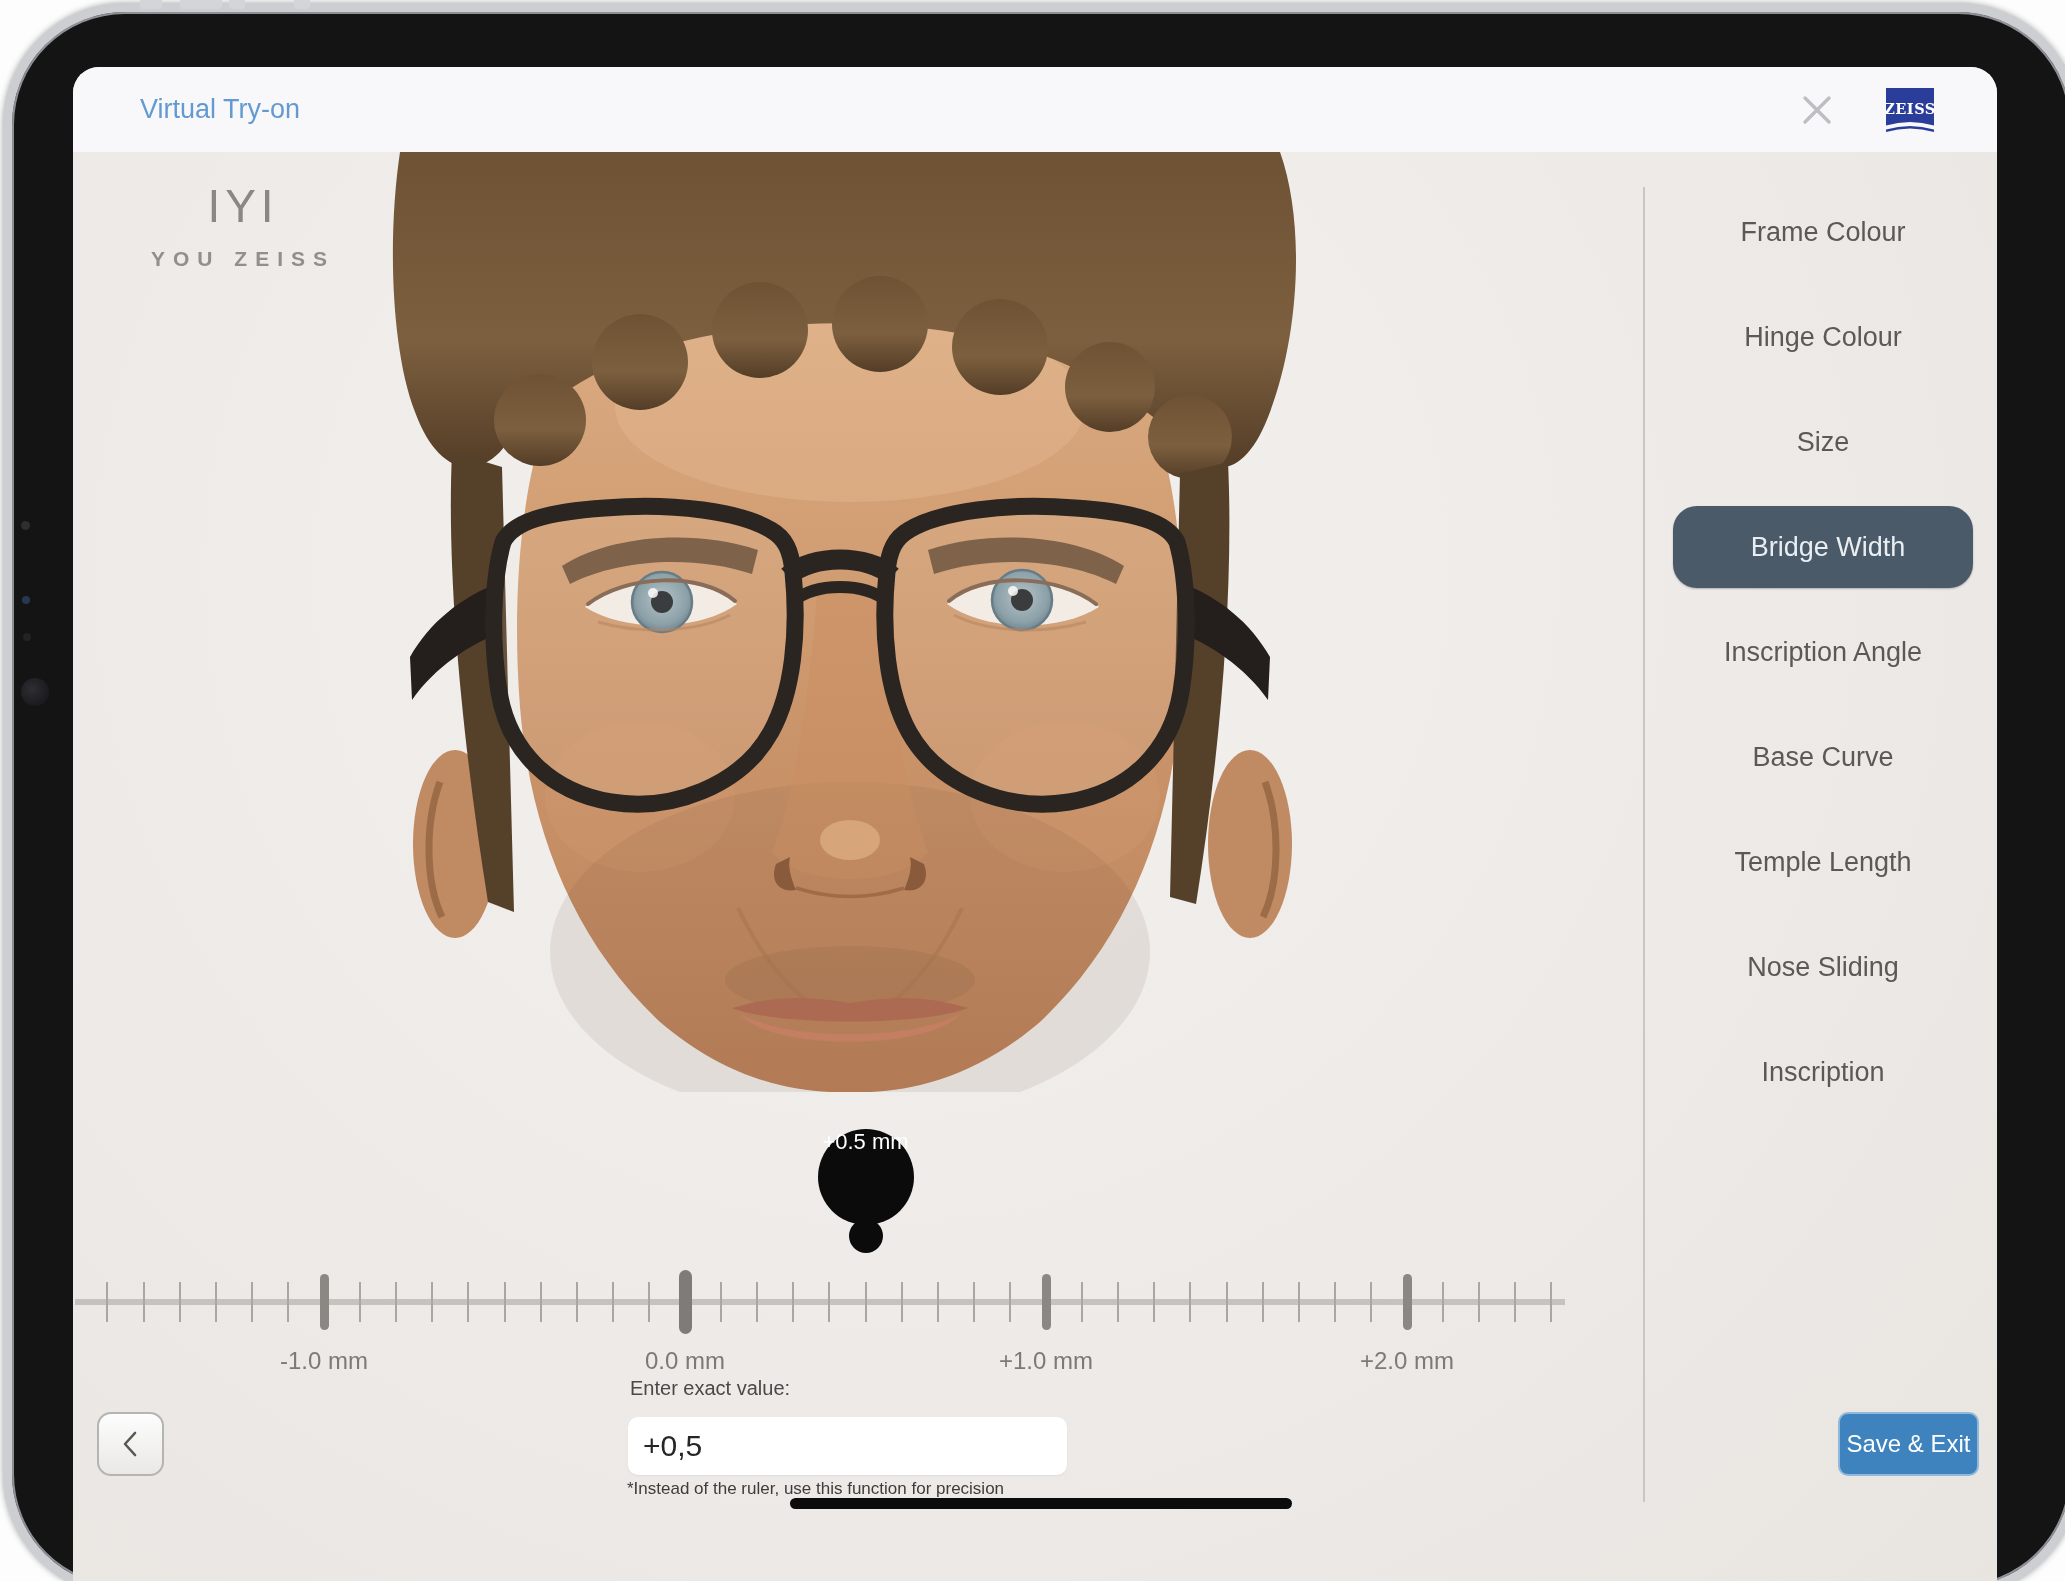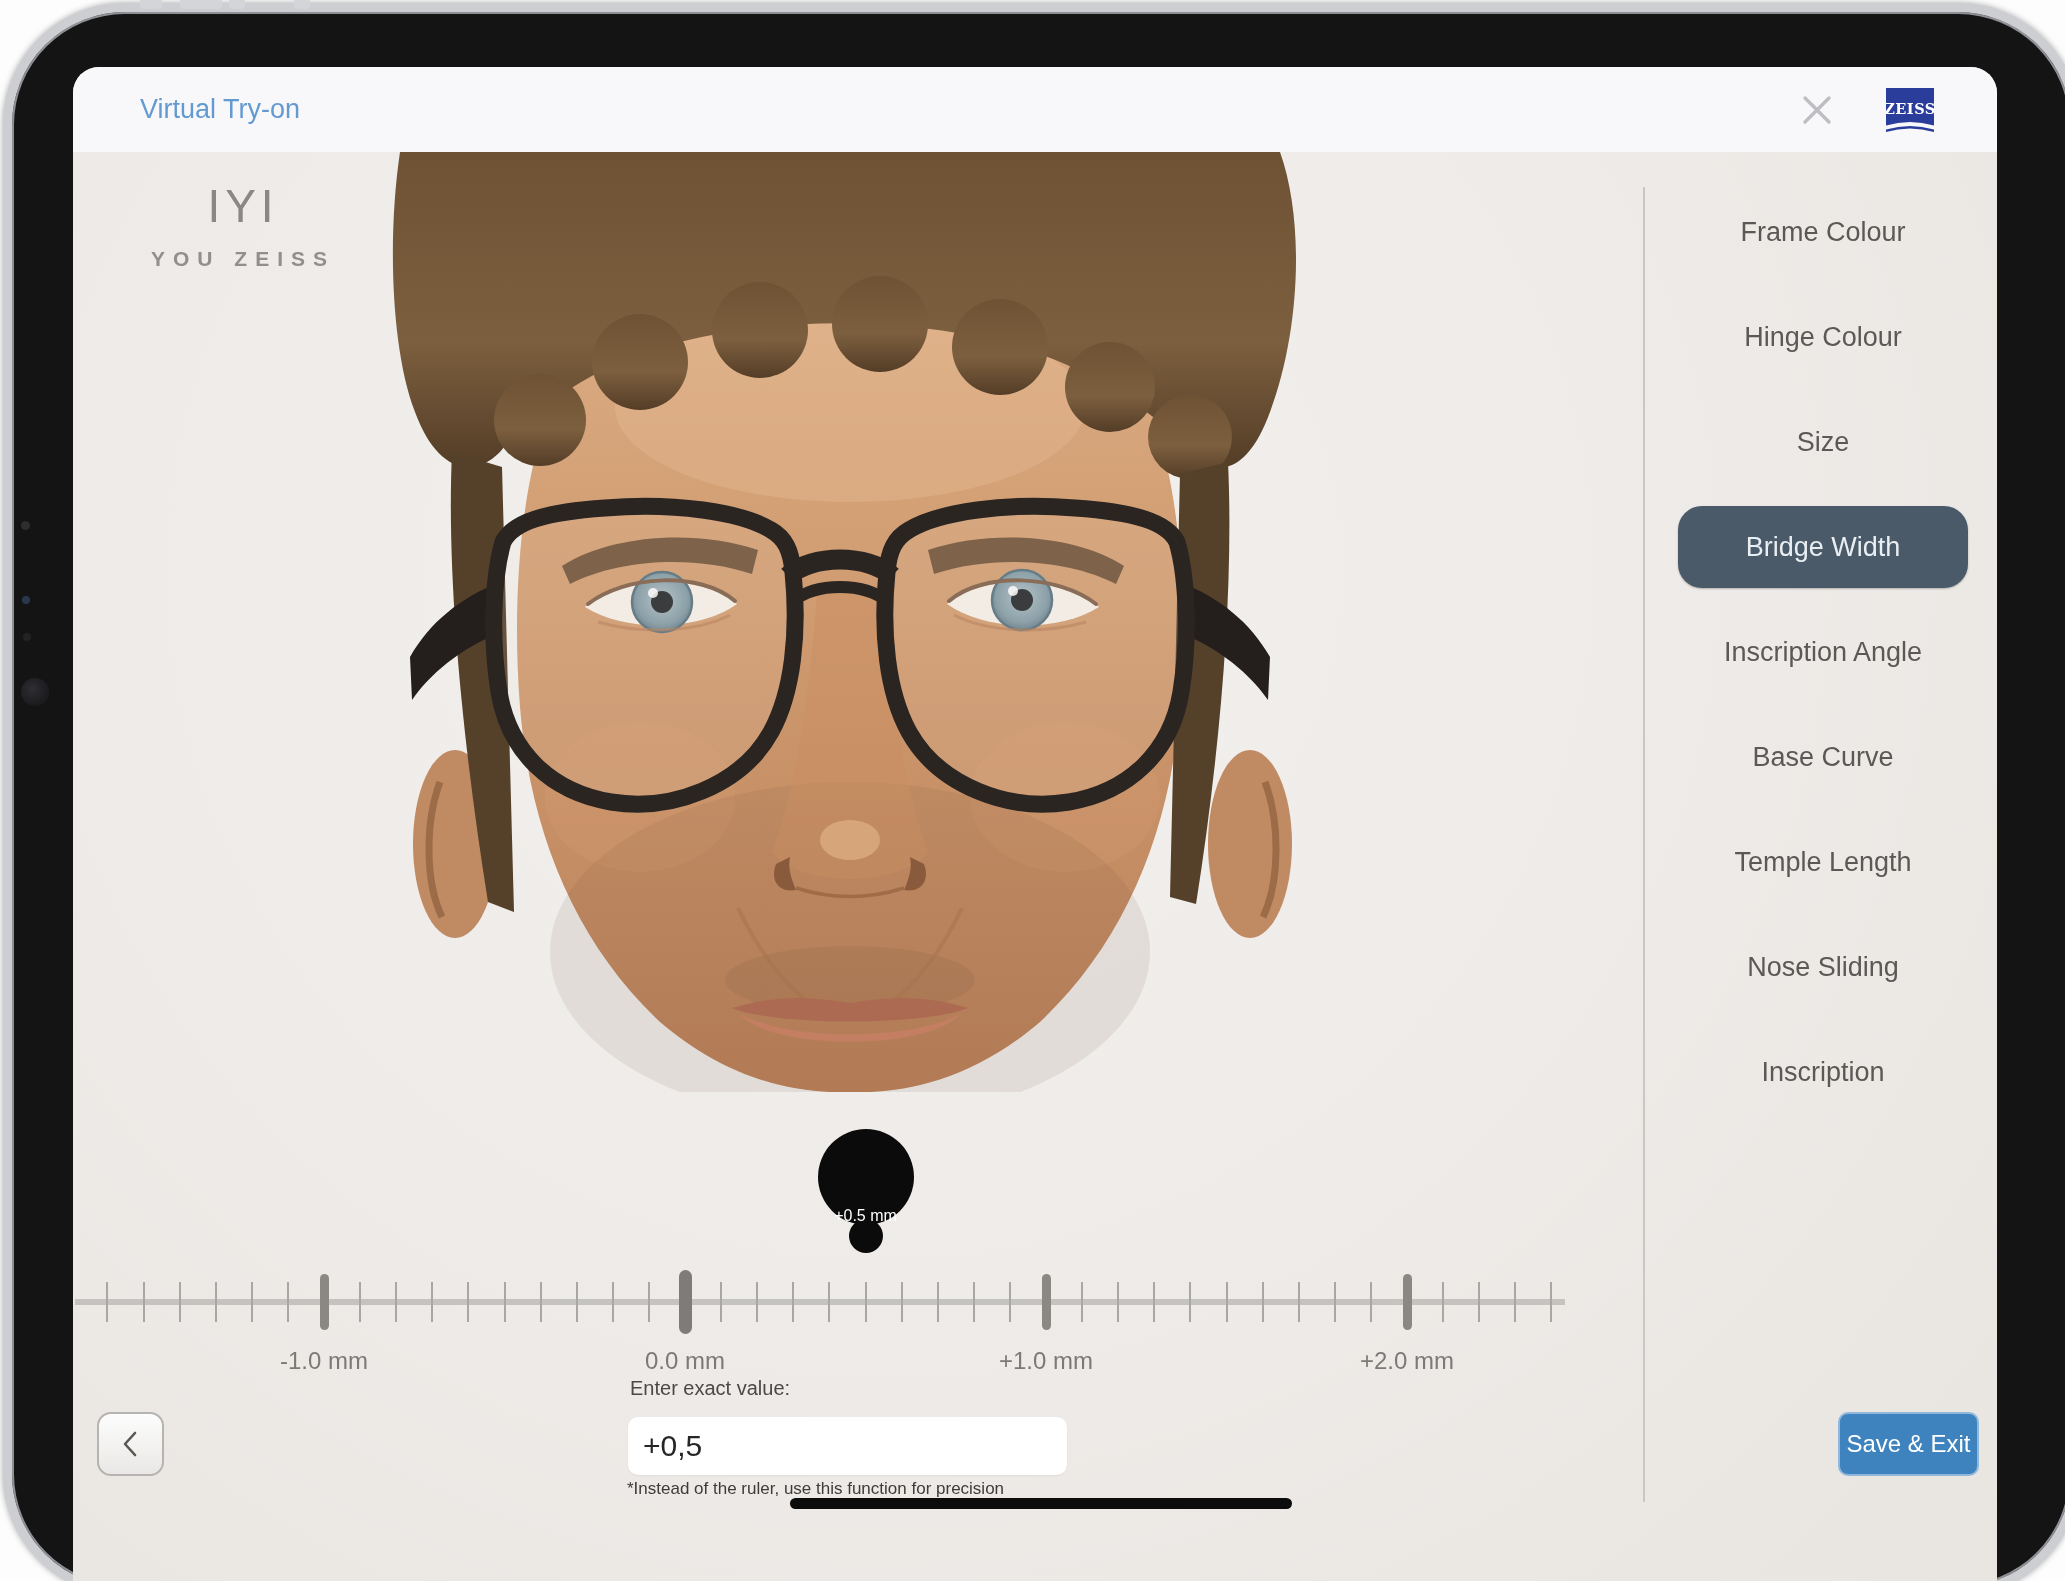--- a/index.html
+++ b/index.html
@@ -25,31 +25,31 @@
   .brand{position:absolute;left:20px;top:112px;width:300px;text-align:center;color:#8a8785;}
   .brand-name{font-size:46px;letter-spacing:5px;font-weight:400;}
   .brand-sub{margin-top:14px;font-size:21px;letter-spacing:8px;font-weight:600;color:#918e8b;}
 
   .face-wrap{position:absolute;left:267px;top:85px;width:1000px;height:940px;}
 
   .divider{position:absolute;left:1570px;top:120px;width:2px;height:1315px;background:#c9c7c4;}
 
   .menu{position:absolute;left:1575px;top:124px;width:350px;display:flex;flex-direction:column;align-items:center;gap:23px;}
   .menu-item{width:350px;height:82px;line-height:82px;text-align:center;font-size:27px;color:#5b5855;cursor:pointer;}
-  .menu-item.selected{width:290px;background:#4a5a69;border-radius:24px;color:#e9eef2;box-shadow:0 1px 2px rgba(0,0,0,.25);}
+  .menu-item.selected{width:290px;background:#4a5a69;border-radius:24px;color:#e9eef2;box-shadow:0 1px 2px rgba(0,0,0,.25);padding-left:10px;}
 
   
   .ruler-line{position:absolute;left:2px;top:1232px;width:1490px;height:6px;background:#c5c3bf;}
   .tick-minor{position:absolute;top:1215px;width:2px;height:40px;background:#a9a7a3;}
   .tick-major{position:absolute;top:1207px;width:9px;height:56px;border-radius:5px;background:#8b8884;}
   .tick-zero{position:absolute;top:1203px;width:13px;height:64px;border-radius:7px;background:#7e7b78;}
   .tick-label{position:absolute;top:1280px;width:120px;text-align:center;font-size:24px;color:#7c7a76;}
 
   .marker{position:absolute;width:96px;height:96px;border-radius:50%;background:#0b0b0b;color:#ffffff;
-          display:flex;align-items:flex-end;justify-content:center;font-size:16px;cursor:grab;z-index:3;}
+          display:flex;align-items:flex-start;justify-content:center;font-size:22px;cursor:grab;z-index:3;}
   .marker-nub{position:absolute;width:34px;height:34px;border-radius:50%;background:#0b0b0b;z-index:2;}
 
   .enter-label{position:absolute;left:557px;top:1310px;font-size:20px;color:#4b4947;}
   .value-input{position:absolute;left:555px;top:1350px;width:424px;height:58px;border:none;border-radius:10px;
                background:#ffffff;font-size:30px;color:#262626;padding:0 0 0 15px;outline:none;
                font-family:"Liberation Sans",sans-serif;box-shadow:0 1px 2px rgba(0,0,0,.06);}
   .note{position:absolute;left:554px;top:1412px;font-size:17px;color:#3e3c3a;z-index:1;}
   .home-indicator{position:absolute;left:717px;top:1431px;width:502px;height:11px;border-radius:6px;background:#0c0c0c;z-index:2;}
 
   .back-btn{position:absolute;left:24px;top:1345px;width:63px;height:60px;border-radius:14px;cursor:pointer;

